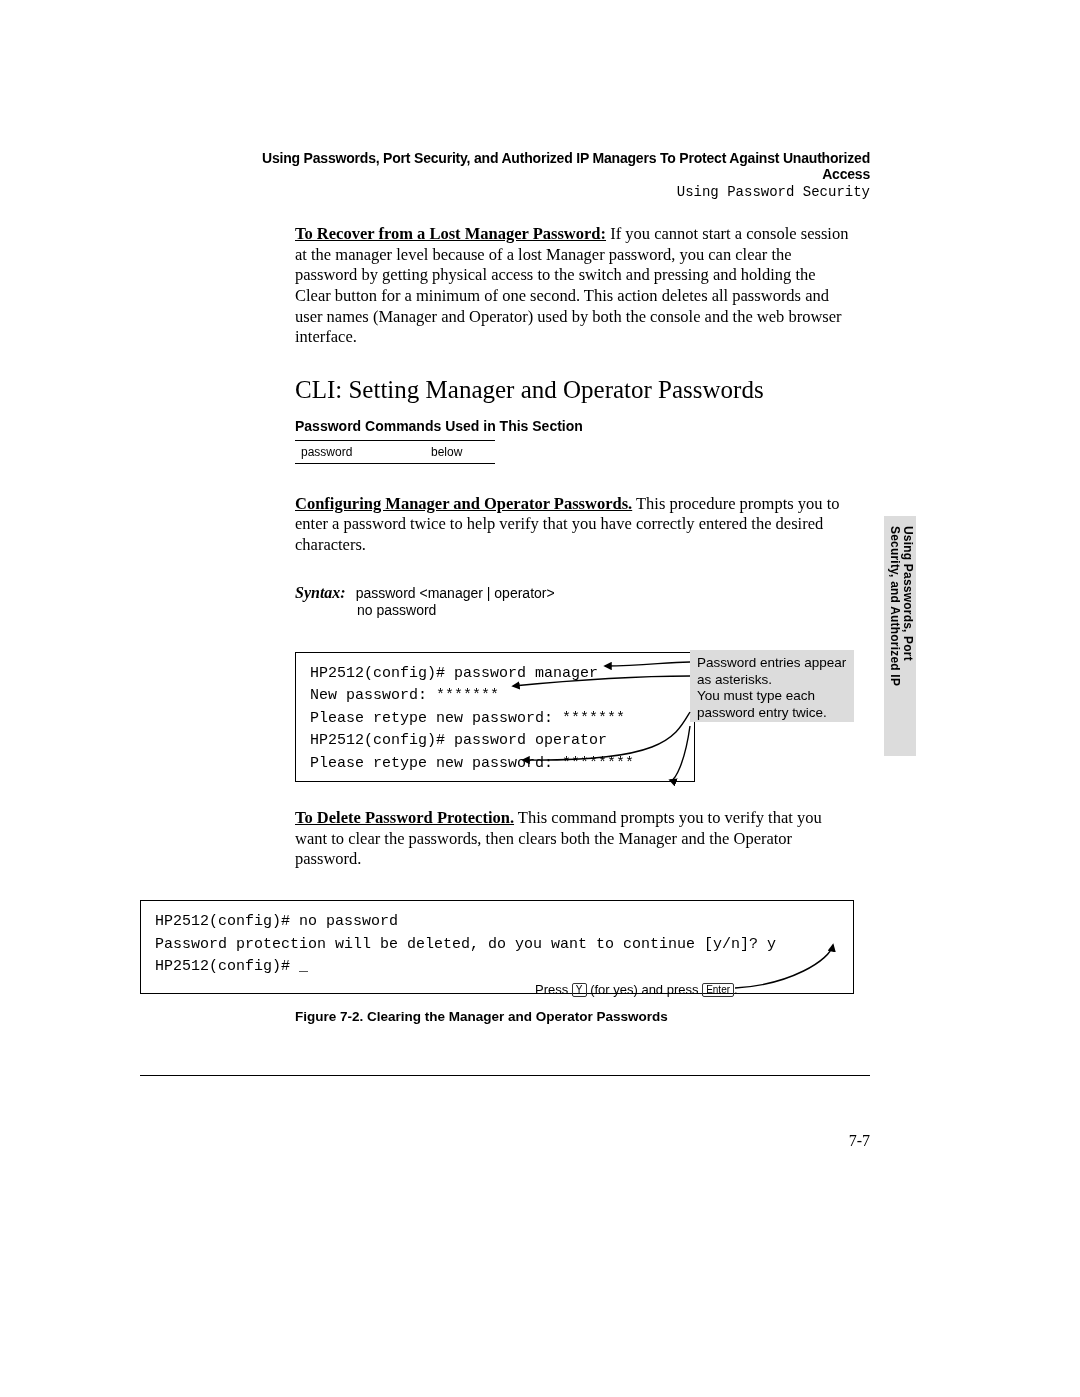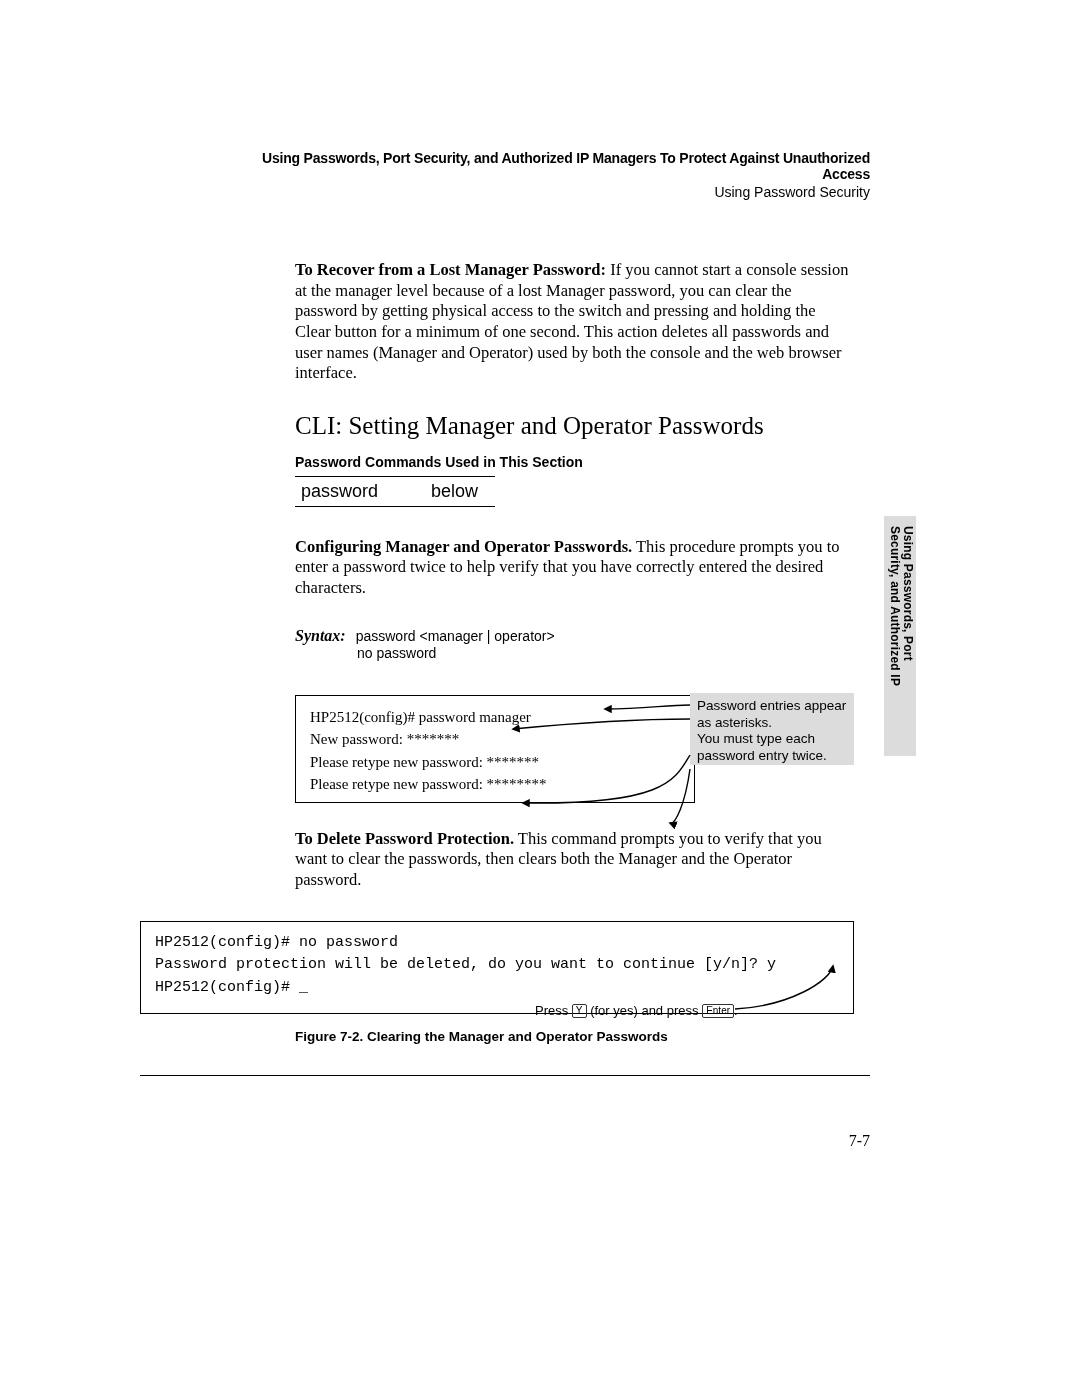--- a/index.html
+++ b/index.html
@@ -22,36 +22,37 @@
   .header-line1 {
     font-family: Arial, Helvetica, sans-serif;
     font-weight: bold;
     font-size: 14px;
     text-align: right;
     margin-left: 95px;
     margin-bottom: 2px;
     letter-spacing: -0.2px;
   }
   .header-line2 {
-    font-family: Liberation Sans, sans-serif;
-    font-size: 14px;
-    text-align: right;
-    margin-bottom: 60px;
+    font-family: Liberation Mono, monospace;
+    font-size: 14px;
+    text-align: right;
+    margin-bottom: 24px;
   }
   .body-col {
     margin-left: 155px;
     width: 560px;
   }
   .para {
     font-size: 16.5px;
     line-height: 1.25;
     margin-bottom: 28px;
   }
   .inline-bold {
     font-weight: bold;
+    text-decoration: underline;
   }
   .h2 {
     font-size: 25px;
     margin-bottom: 14px;
     font-weight: normal;
   }
   .sub-bold {
     font-family: Arial, Helvetica, sans-serif;
     font-weight: bold;
     font-size: 14px;
@@ -59,21 +60,21 @@
   }
   .cmd-table {
     border-top: 1px solid #000;
     border-bottom: 1px solid #000;
     width: 200px;
     margin-bottom: 30px;
   }
   .cmd-row {
     display: flex;
     font-family: Arial, Helvetica, sans-serif;
-    font-size: 18px;
+    font-size: 12px;
     padding: 4px 6px;
   }
   .cmd-row span:first-child { width: 130px; }
   .syntax-block {
     font-family: Arial, Helvetica, sans-serif;
     font-size: 14px;
     margin-bottom: 34px;
   }
   .syntax-label {
     font-family: "Times New Roman", Times, serif;
@@ -86,21 +87,21 @@
   .syntax-indent { margin-left: 62px; }
   
   .fig1-wrap {
     position: relative;
     margin-bottom: 26px;
   }
   .terminal1 {
     border: 1px solid #000;
     width: 370px;
     padding: 10px 14px 6px 14px;
-    font-family: Liberation Serif, serif;
+    font-family: Liberation Mono, monospace;
     font-size: 15px;
     line-height: 1.5;
   }
   .callout-box {
     position: absolute;
     left: 395px;
     top: -2px;
     width: 150px;
     background: #dcdcdc;
     font-family: Arial, Helvetica, sans-serif;
@@ -220,20 +221,21 @@
     <div class="syntax-block">
       <span class="syntax-label">Syntax:</span><span>password &lt;manager | operator&gt;</span>
       <div class="syntax-indent">no password</div>
     </div>
 
     <div class="fig1-wrap">
       <div class="terminal1">
         <div>HP2512(config)# password manager</div>
         <div>New password: *******</div>
         <div>Please retype new password: *******</div>
+        <div>HP2512(config)# password operator</div>
         <div>Please retype new password: ********</div>
       </div>
       <div class="callout-box">
         <div>Password entries appear as asterisks.</div>
         <div>You must type each password entry twice.</div>
       </div>
       <svg class="svg-overlay" width="560" height="160">
         <defs>
           <marker id="ah" viewBox="0 0 10 10" refX="8" refY="5" markerWidth="6" markerHeight="6" orient="auto-start-reverse">
             <path d="M 0 0 L 10 5 L 0 10 z" fill="#000"></path>

